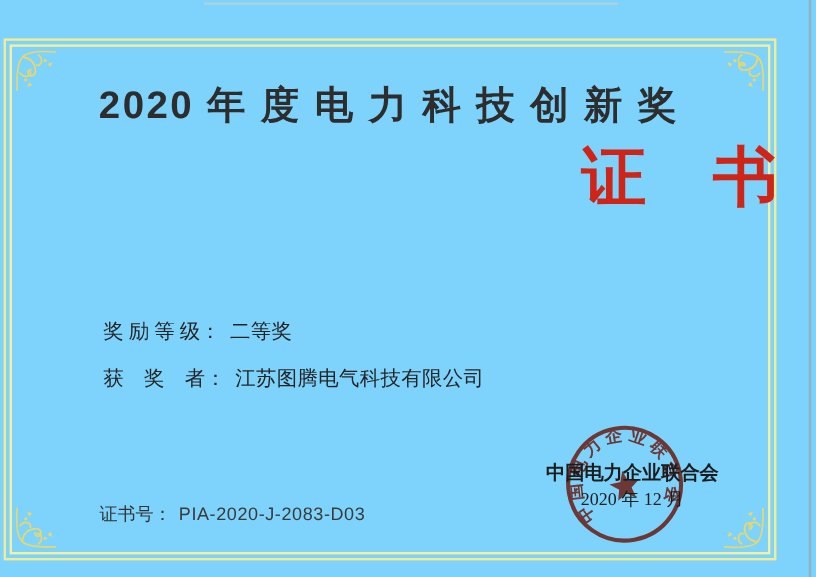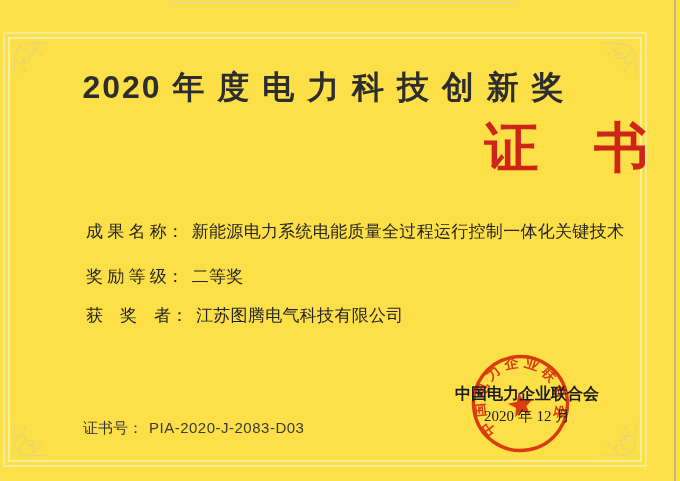--- a/index.html
+++ b/index.html
@@ -1,20 +1,20 @@
 <!DOCTYPE html>
 <html><head>
 <meta charset="utf-8">
 <style>
   html, body { margin: 0; padding: 0; background: #ffffff; }
   .page {
     position: relative;
     width: 680px;
     height: 481px;
-    background: #fde047;
+    background: #7dd3fc;
     overflow: hidden;
     font-family: "Liberation Serif", serif;
   }
 
   
   .scan-edge-top {
     position: absolute; left: 170px; top: 2px; width: 345px; height: 2px;
     background: #d8d3c5; opacity: .55; border-radius: 2px;
   }
   .scan-edge-right {
@@ -136,23 +136,20 @@
         </svg>
       <svg class="flourish bl" viewBox="0 0 40 40">
           <use href="#cornOrn"></use>
         </svg>
     </div>
   </div>
 
   <div class="title">2020 年 度 电 力 科 技 创 新 奖</div>
   <div class="heading">证 书</div>
 
-  <div class="field-row row-1">
-    <span class="field-label">成 果 名 称：</span><span class="field-value">新能源电力系统电能质量全过程运行控制一体化关键技术</span>
-  </div>
   <div class="field-row row-2">
     <span class="field-label">奖 励 等 级：</span><span class="field-value">二等奖</span>
   </div>
   <div class="field-row row-3">
     <span class="field-label">获　奖　者：</span><span class="field-value">江苏图腾电气科技有限公司</span>
   </div>
 
   <div class="cert-no">
     <span>证书号：</span><span class="num">PIA-2020-J-2083-D03</span>
   </div>

